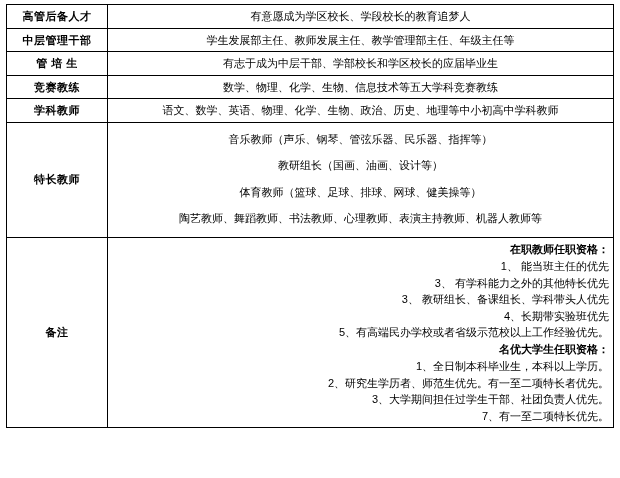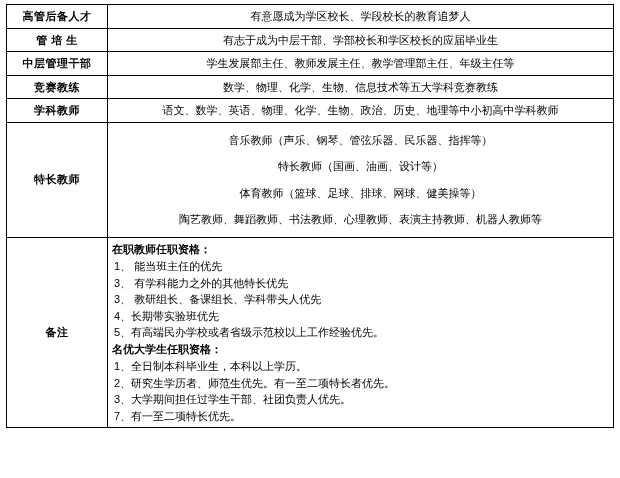--- a/index.html
+++ b/index.html
@@ -39,28 +39,29 @@
     font-weight: bold;
     letter-spacing: 0.5px;
     white-space: nowrap;
     margin-top: 21px;
   }
   td.value-cell {
     text-align: center;
   }
   td.value-cell.multi {
     padding: 4px 4px;
+    font-family: Liberation Mono, monospace;
   }
   .line {
     display: block;
     padding: 5px 0;
     text-align: center;
   }
   td.notes-cell {
-    text-align: left;
+    text-align: right;
     vertical-align: top;
     padding: 6px 8px 8px 8px;
     line-height: 1.52;
   }
   .notes-head {
     font-weight: bold;
     display: block;
     margin: 0 0 1px 0;
   }
   .notes-item {
@@ -75,40 +76,40 @@
 <body>
 
 <div class="sheet">
   <table class="rec-table">
     <tbody>
       <tr>
         <td class="label-cell">高管后备人才</td>
         <td class="value-cell">有意愿成为学区校长、学段校长的教育追梦人</td>
       </tr>
       <tr>
+        <td class="label-cell">中层管理干部</td>
+        <td class="value-cell">学生发展部主任、教师发展主任、教学管理部主任、年级主任等</td>
+      </tr>
+      <tr>
         <td class="label-cell label-spaced">管 培 生</td>
         <td class="value-cell">有志于成为中层干部、学部校长和学区校长的应届毕业生</td>
-      </tr>
-      <tr>
-        <td class="label-cell">中层管理干部</td>
-        <td class="value-cell">学生发展部主任、教师发展主任、教学管理部主任、年级主任等</td>
       </tr>
       <tr>
         <td class="label-cell label-spaced">竞赛教练</td>
         <td class="value-cell">数学、物理、化学、生物、信息技术等五大学科竞赛教练</td>
       </tr>
       <tr>
         <td class="label-cell label-spaced">学科教师</td>
         <td class="value-cell">语文、数学、英语、物理、化学、生物、政治、历史、地理等中小初高中学科教师</td>
       </tr>
       <tr>
         <td class="label-cell label-spaced">特长教师</td>
         <td class="value-cell multi">
           <span class="line">音乐教师（声乐、钢琴、管弦乐器、民乐器、指挥等）</span>
-          <span class="line">特长教师（国画、油画、设计等）</span>
+          <span class="line">教研组长（国画、油画、设计等）</span>
           <span class="line">体育教师（篮球、足球、排球、网球、健美操等）</span>
           <span class="line">陶艺教师、舞蹈教师、书法教师、心理教师、表演主持教师、机器人教师等</span>
         </td>
       </tr>
       <tr>
         <td class="label-cell">备注</td>
         <td class="notes-cell">
           <span class="notes-head">在职教师任职资格：</span>
           <span class="notes-item">1、 能当班主任的优先</span>
           <span class="notes-item">3、 有学科能力之外的其他特长优先</span>

